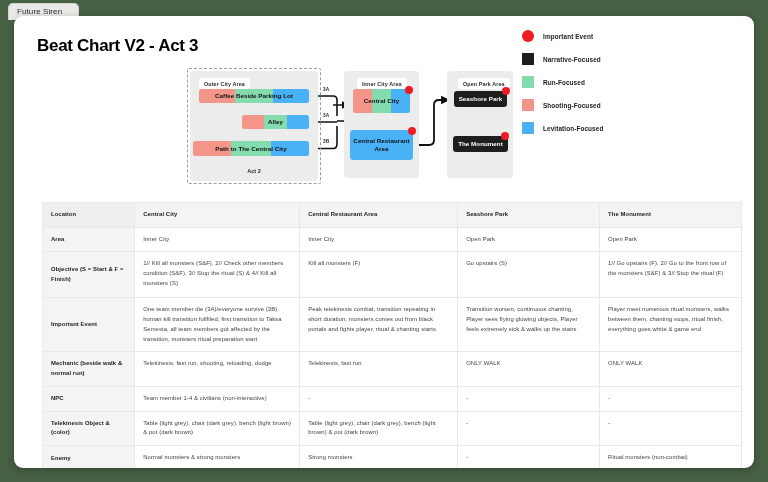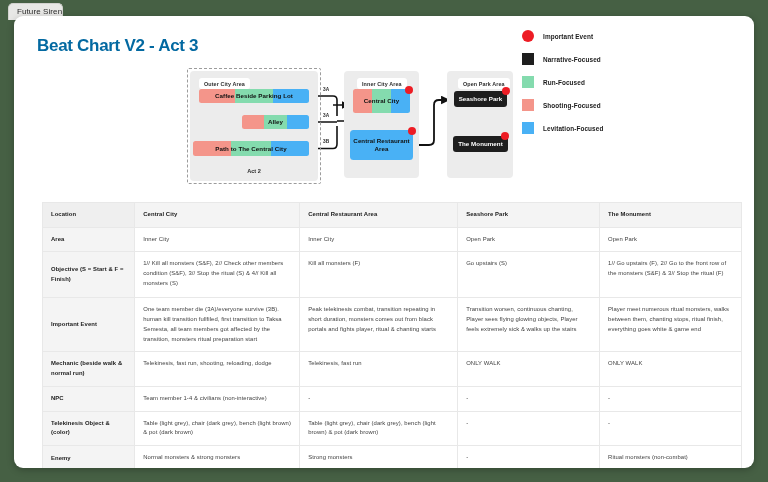--- a/index.html
+++ b/index.html
@@ -11,21 +11,21 @@
     overflow: hidden;
   }
 
   
   .tab-chip {
     position: absolute;
     top: 3px; left: 8px;
     background: #e8e8e6;
     color: #2b2b2b;
     font-size: 8px;
-    padding: 3px 0 4px 8px;
+    padding: 3px 16px 4px 8px;
     border-radius: 5px 5px 0 0;
     letter-spacing: .1px;
     white-space: nowrap;
     border: 1px solid #d2d2cf;
     border-bottom: none;
   }
 
   
   .page {
     position: absolute;
@@ -35,21 +35,21 @@
     border-radius: 9px;
     box-shadow: 0 2px 7px rgba(0,0,0,.25);
     overflow: hidden;
   }
 
   .page-title {
     position: absolute;
     left: 23px; top: 20px;
     font-size: 17px;
     font-weight: bold;
-    color: #0369a1;
+    color: #000000;
     letter-spacing: -.3px;
   }
 
   
   .diagram {
     position: absolute;
     left: 23px; top: 48px;
     width: 694px; height: 125px;
   }
 

